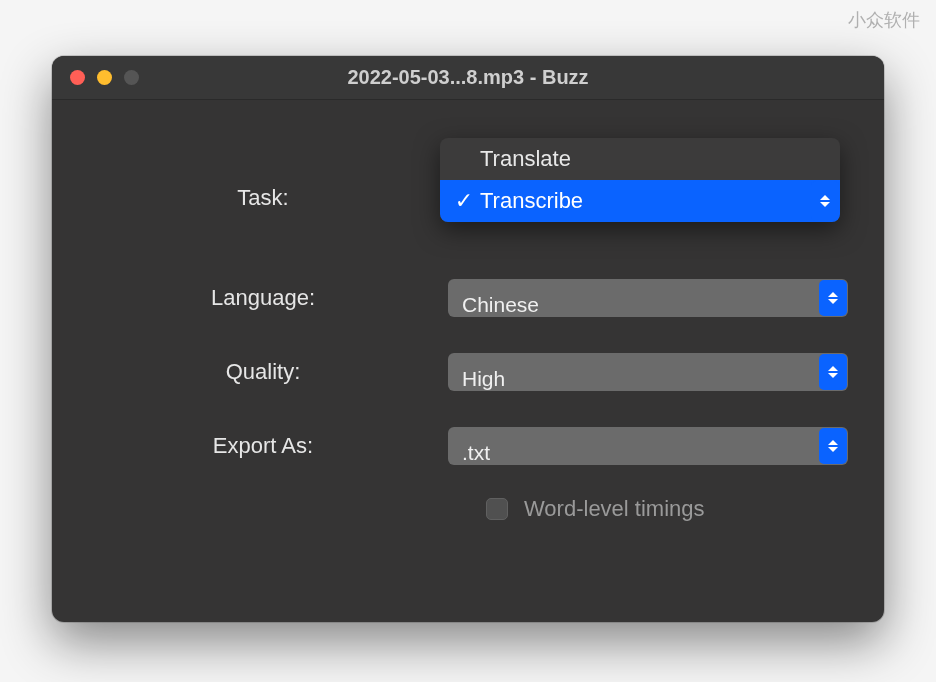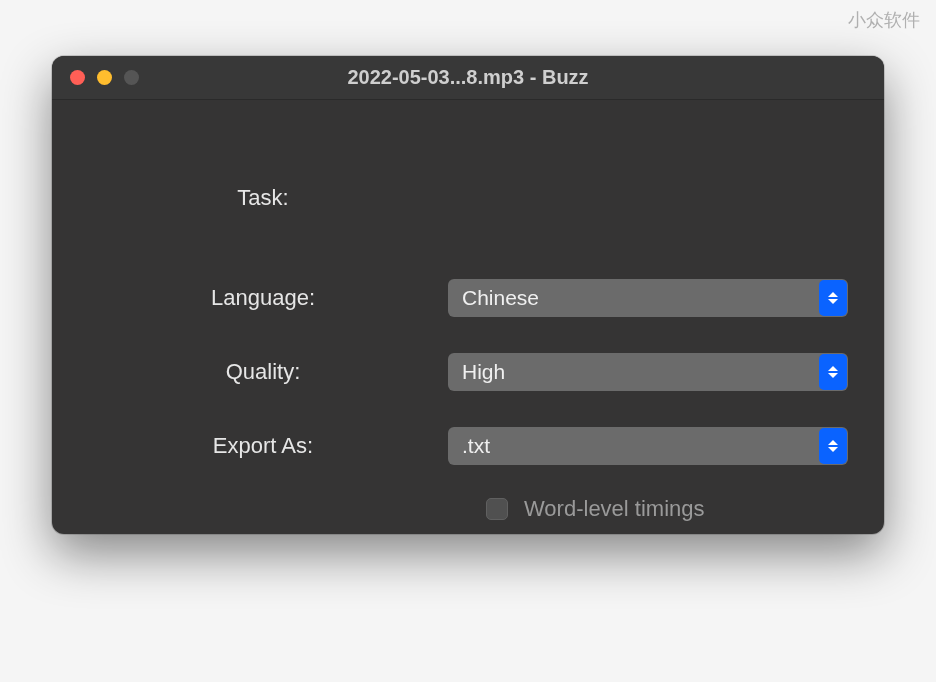--- a/index.html
+++ b/index.html
@@ -20,21 +20,21 @@
       top: 8px;
       right: 16px;
       color: #b0b0b0;
       font-size: 18px;
     }
     .window {
       position: absolute;
       left: 52px;
       top: 56px;
       width: 832px;
-      height: 478px;
+      height: 566px;
       background: #353434;
       border-radius: 12px;
       box-shadow: 0 20px 50px rgba(0,0,0,0.45), 0 0 0 1px rgba(0,0,0,0.15);
       overflow: visible;
     }
     .titlebar {
       height: 44px;
       background: #383838;
       border-top-left-radius: 12px;
       border-top-right-radius: 12px;
@@ -81,21 +81,21 @@
       color: #e6e6e6;
       font-size: 22px;
     }
     .select {
       position: relative;
       flex: 0 0 400px;
       height: 38px;
       background: #6b6b6b;
       border-radius: 6px;
       display: flex;
-      align-items: center;
+      align-items: flex-end;
       padding-left: 14px;
       color: #f0f0f0;
       font-size: 21px;
     }
     .select-arrow {
       position: absolute;
       right: 1px;
       top: 1px;
       bottom: 1px;
       width: 28px;
@@ -255,14 +255,27 @@
     </div>
 
     <div class="checkbox-row">
       <div class="checkbox"></div>
       <div class="checkbox-label">Word-level timings</div>
     </div>
 
 
   </div>
 
+  <div class="dropdown">
+    <div class="dropdown-item no-check">
+      <span class="opt-text">Translate</span>
+    </div>
+    <div class="dropdown-item selected">
+      <span class="check">✓</span>
+      <span class="opt-text">Transcribe</span>
+      <div class="dropdown-arrow">
+        <div class="chev up"></div>
+        <div class="chev down"></div>
+      </div>
+    </div>
+  </div>
 
 </div>
 
 </body></html>

